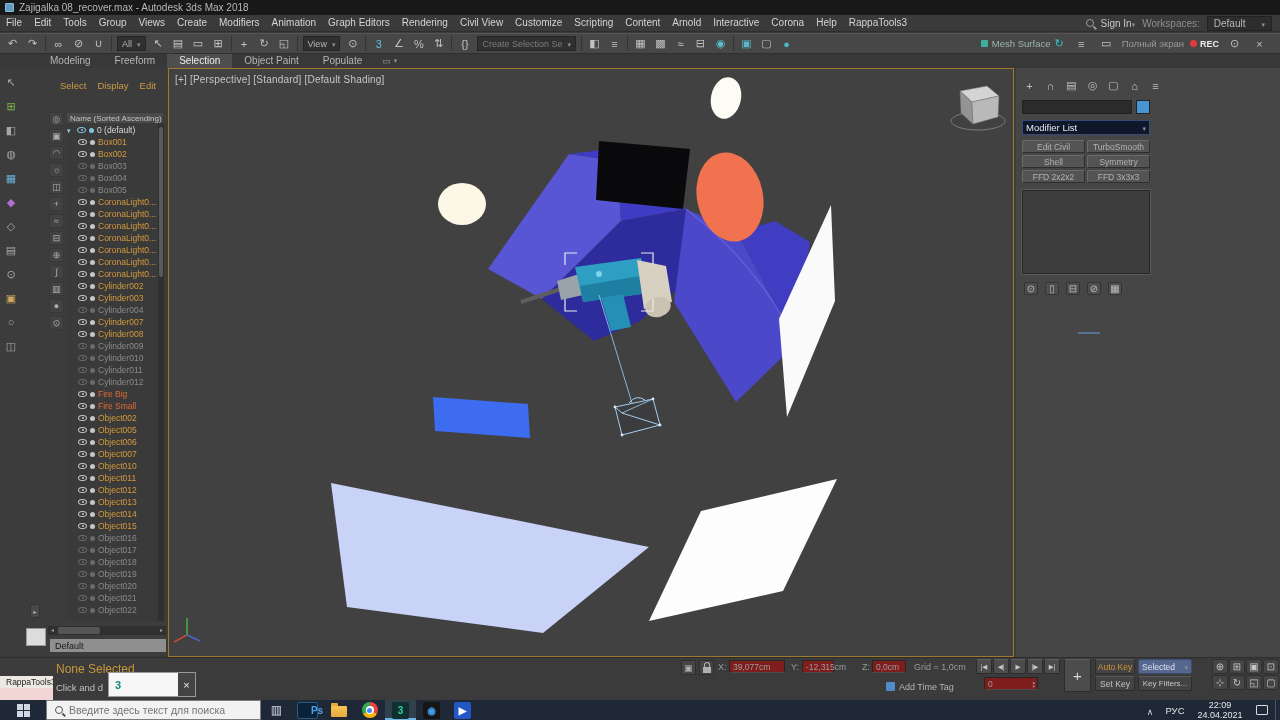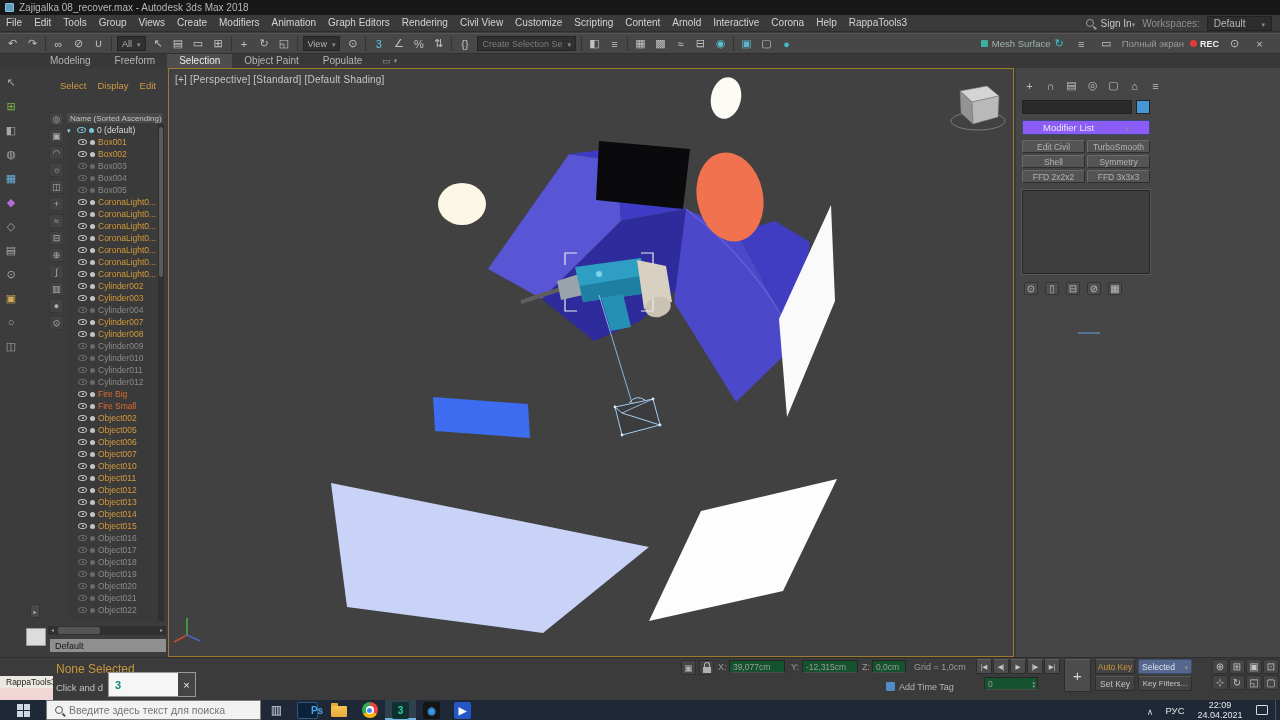--- a/index.html
+++ b/index.html
@@ -75,21 +75,21 @@
 #expander::after{content:"▸";font-size:6px;color:#bbb}
 
 #viewport{position:absolute;left:168px;top:68px;width:846px;height:589px;background:#414141;border:1px solid #9c7a2e;overflow:hidden}
 #vplabel{position:absolute;left:6px;top:5px;font-size:10px;color:#c6c6c6;letter-spacing:.2px}
 
 #cpanel{position:absolute;left:1016px;top:68px;width:264px;height:589px;background:#464646}
 #cp-tabs{position:absolute;left:6px;top:10px;display:flex;gap:6px}
 .cptab{width:15px;height:15px;display:flex;align-items:center;justify-content:center;color:#c0c0c0;font-size:11px}
 #cp-name{position:absolute;left:6px;top:32px;width:110px;height:14px;background:#2b2b2b;border:1px solid #222;color:#ccc;font-size:10px;font-family:inherit}
 #cp-swatch{position:absolute;left:120px;top:32px;width:14px;height:14px;background:#4596d2;border:1px solid #222}
-#cp-modlist{position:absolute;left:6px;top:52px;width:128px;height:15px;background:#8b5cf6;border:1px solid #39497a;color:#e8e8f4;font-size:9.5px;display:flex;align-items:center;justify-content:space-between;padding:0 20px}
+#cp-modlist{position:absolute;left:6px;top:52px;width:128px;height:15px;background:#0f172a;border:1px solid #39497a;color:#e8e8f4;font-size:9.5px;display:flex;align-items:center;justify-content:space-between;padding:0 3px}
 #cp-buttons{position:absolute;left:6px;top:72px;display:grid;grid-template-columns:63px 63px;gap:2px}
 .cpbtn{height:13px;background:#545454;border:1px solid #2e2e2e;border-top-color:#6a6a6a;border-left-color:#6a6a6a;color:#b2b2b2;font-size:8.5px;display:flex;align-items:center;justify-content:center;border-radius:2px;white-space:nowrap}
 #cp-stack{position:absolute;left:6px;top:122px;width:128px;height:84px;background:#3e3e3e;border:1px solid #252525;box-shadow:0 0 0 1px #5a5a5a}
 #cp-stackicons{position:absolute;left:8px;top:214px;display:flex;gap:7px}
 .stkicon{width:14px;height:13px;display:flex;align-items:center;justify-content:center;color:#bbb;font-size:10px;background:#4e4e4e;border:1px solid #333;border-radius:2px}
 #cp-grip{position:absolute;left:62px;top:264px;width:22px;height:2px;background:#5d83b5;opacity:.7}
 
 #statusbar{position:absolute;left:0;top:657px;width:1280px;height:43px;background:#3b3b3b;border-top:1px solid #2d2d2d}
 #none-selected{position:absolute;left:56px;top:662px;font-size:12px;color:#c9973a;white-space:nowrap}
 #prompt{position:absolute;left:56px;top:682px;font-size:9.5px;color:#c2c2c2;white-space:nowrap}
@@ -99,23 +99,23 @@
 .popup-glyph{width:18px;text-align:center;color:#0e8a7a;font-weight:bold;font-size:11px}
 #popup-close{margin-left:auto;width:17px;height:100%;background:#444;color:#eee;display:flex;align-items:center;justify-content:center}
 #popup-close::after{content:"×";font-size:11px}
 .sicon{position:absolute;width:15px;height:15px;background:#454545;border:1px solid #2e2e2e;display:flex;align-items:center;justify-content:center;color:#b0b0b0;font-size:9px}
 #isolate-icon{left:681px;top:660px}
 #lock-icon{left:699px;top:660px}
 .lockbody{width:8px;height:6px;background:#b0b0b0;position:relative;margin-top:4px}
 .lockbody::before{content:"";position:absolute;left:1px;top:-5px;width:4px;height:5px;border:1.5px solid #b0b0b0;border-bottom:none;border-radius:3px 3px 0 0}
 .slabel{position:absolute;font-size:9px;color:#9a9a9a;white-space:nowrap}
 #xlab{left:718px;top:662px}#ylab{left:791px;top:662px}#zlab{left:862px;top:662px}
-.sfield{position:absolute;height:13px;background:#14532d;border:1px solid #262626;border-bottom-color:#4a4a4a;color:#9c9c9c;font-size:8.5px;display:flex;align-items:center;padding-left:3px;white-space:nowrap}
+.sfield{position:absolute;height:13px;background:#7f1d1d;border:1px solid #262626;border-bottom-color:#4a4a4a;color:#9c9c9c;font-size:8.5px;display:flex;align-items:center;padding-left:3px;white-space:nowrap}
 #xfield{left:729px;top:660px;width:56px}
-#yfield{left:802px;top:660px;width:56px}
+#yfield{left:802px;top:660px;width:32px}
 #zfield{left:872px;top:660px;width:34px}
 #gridinfo{left:914px;top:662px}
 #tagico{position:absolute;left:886px;top:682px;width:9px;height:9px;background:#4f8cc8;border-radius:1px}
 #taglabel{position:absolute;left:899px;top:682px;font-size:9px;color:#b4b4b4;white-space:nowrap}
 #playback{position:absolute;left:976px;top:659px;display:flex;gap:1px}
 .pbtn{width:16px;height:15px;background:#4c4c4c;border:1px solid #2c2c2c;border-top-color:#5e5e5e;color:#c8c8c8;font-size:6.5px;display:flex;align-items:center;justify-content:center;border-radius:2px;white-space:nowrap}
 #framefield{left:984px;top:677px;width:54px;padding-right:2px}
 .spin{margin-left:auto;display:flex;flex-direction:column;line-height:4px}
 .spin::before{content:"▴";font-size:5px;color:#999}
 .spin::after{content:"▾";font-size:5px;color:#999}

